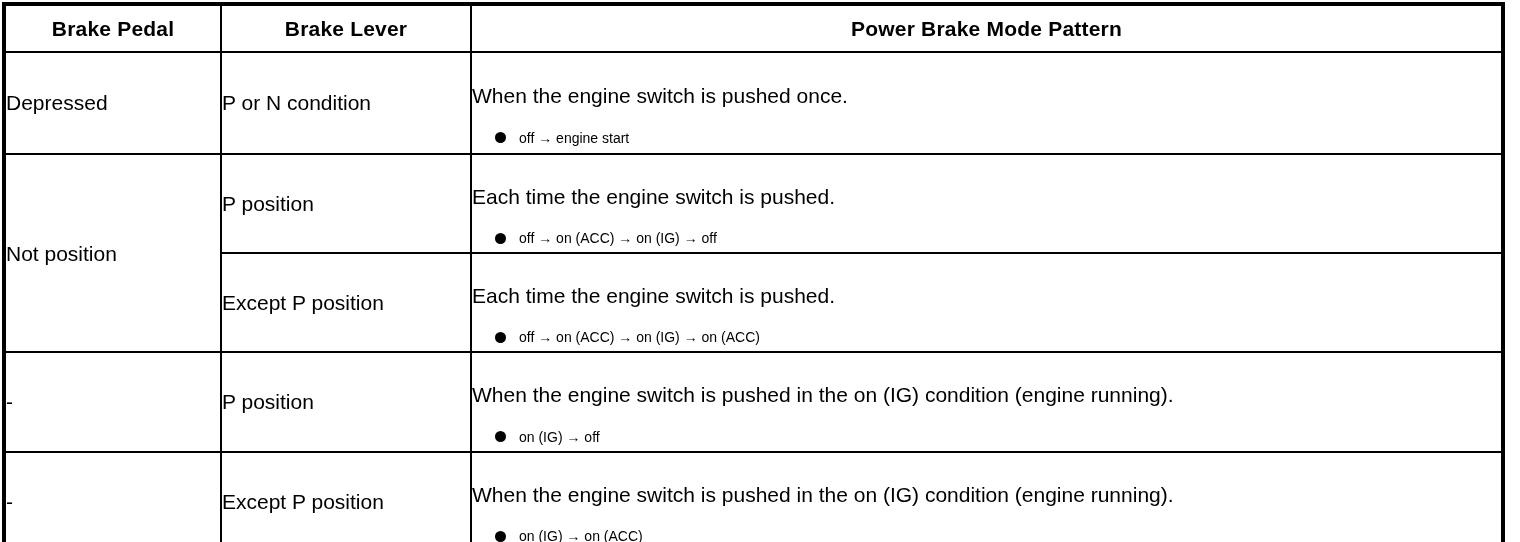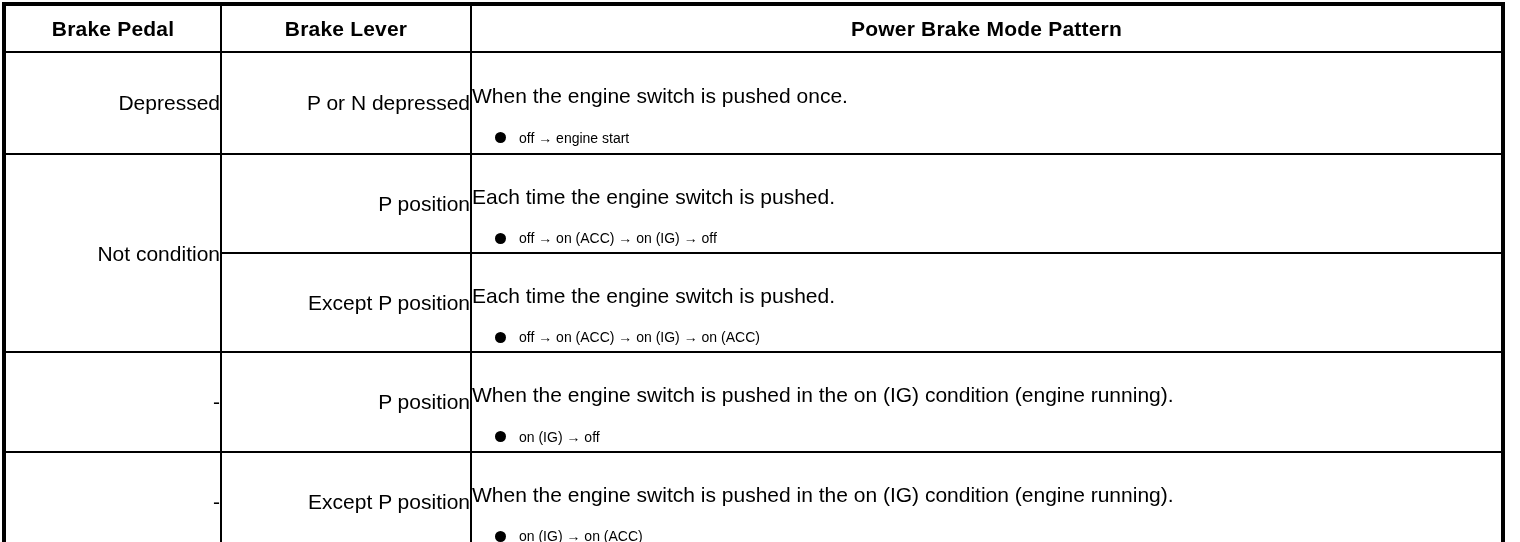--- a/index.html
+++ b/index.html
@@ -55,21 +55,21 @@
     line-height: 1.1;
   }
 
   
   td.cell-brake,
   td.cell-shift {
     font-size: 21px;
     line-height: 1.2;
     padding-left: 7px;
     padding-right: 6px;
-    text-align: right;
+    text-align: left;
     vertical-align: middle;
   }
 
   td.cell-power {
     padding: 0 10px 0 8px;
     vertical-align: middle;
   }
 
   .power-block {
     display: flex;
@@ -128,34 +128,34 @@
         <th class="col-brake">Brake Pedal</th>
         <th class="col-shift">Brake Lever</th>
         <th class="col-power">Power Brake Mode Pattern</th>
       </tr>
     </thead>
 
     <tbody>
 
       <tr class="row-1">
         <td class="cell-brake">Depressed</td>
-        <td class="cell-shift">P or N depressed</td>
+        <td class="cell-shift">P or N condition</td>
         <td class="cell-power">
           <div class="power-block">
             <div class="power-lead">When the engine switch is pushed once.</div>
             <div class="power-bullet-line">
               <span class="bullet-dot"></span>
               <span>off → engine start</span>
             </div>
           </div>
         </td>
       </tr>
 
       <tr class="row-2">
-        <td class="cell-brake" rowspan="2">Not condition</td>
+        <td class="cell-brake" rowspan="2">Not position</td>
         <td class="cell-shift">P position</td>
         <td class="cell-power">
           <div class="power-block">
             <div class="power-lead">Each time the engine switch is pushed.</div>
             <div class="power-bullet-line">
               <span class="bullet-dot"></span>
               <span>off → on (ACC) → on (IG) → off</span>
             </div>
           </div>
         </td>

